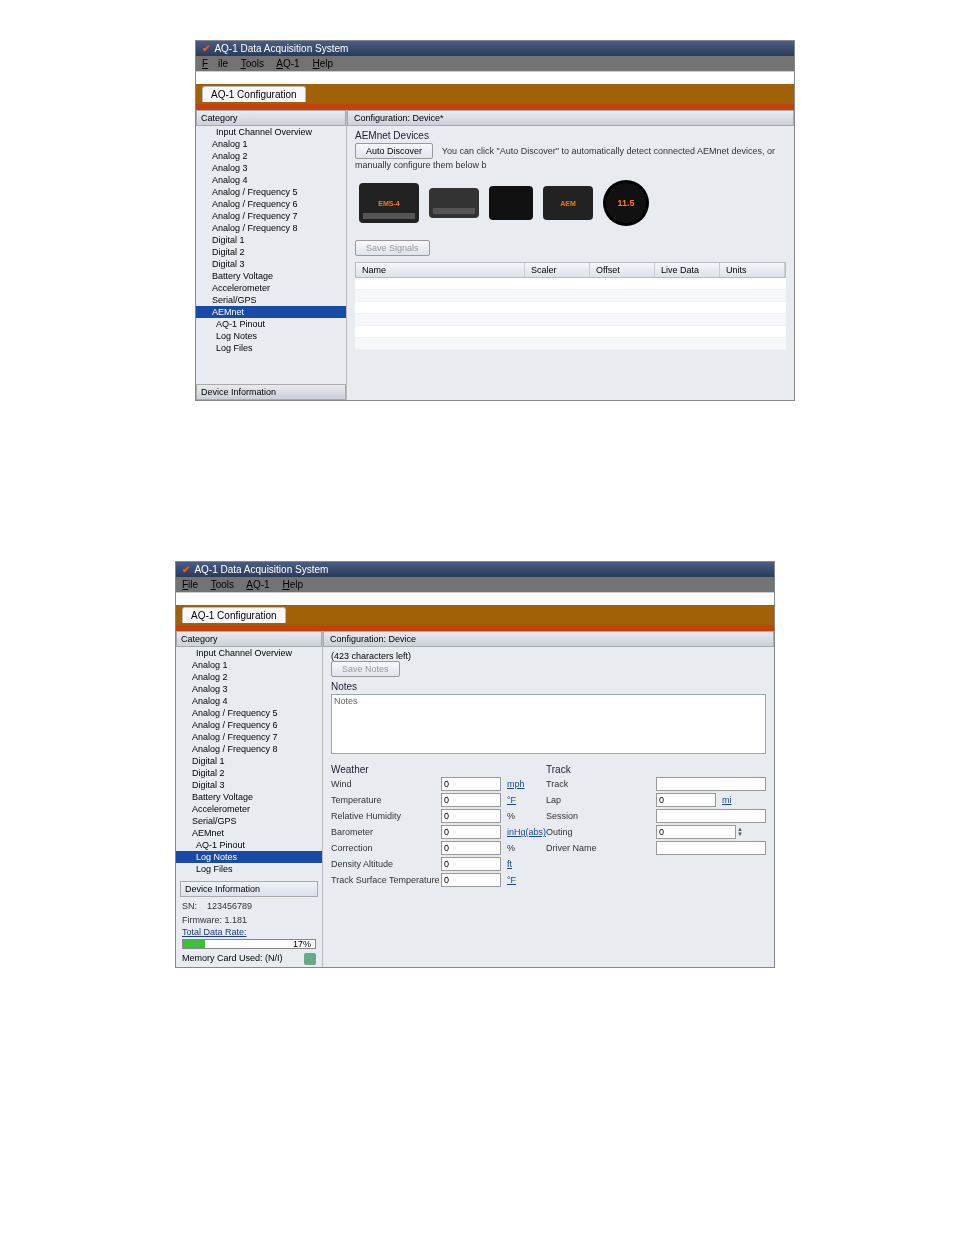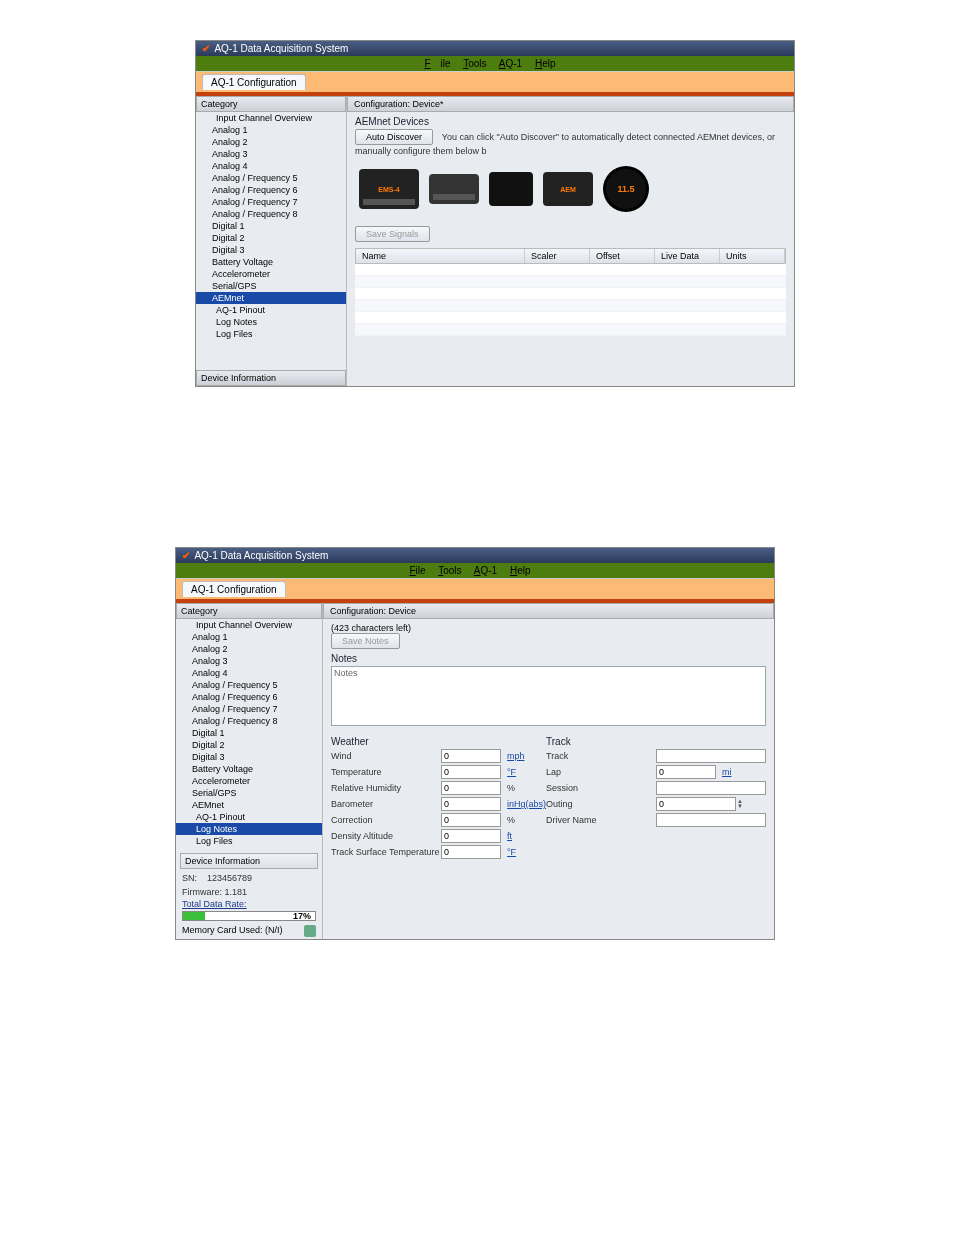--- a/index.html
+++ b/index.html
@@ -2,36 +2,36 @@
 <html><head>
 <meta charset="utf-8">
 <style>
   * { box-sizing: border-box; margin: 0; padding: 0; }
   body { font-family: "Segoe UI", Tahoma, sans-serif; font-size: 10px; background: #fff; width: 954px; }
   .page { padding: 40px 35px; }
   .window { border: 1px solid #888; margin-bottom: 160px; width: 600px; margin-left: 160px; }
   .window2 { width: 600px; margin-left: 140px; border: 1px solid #888; }
   .titlebar { background: linear-gradient(to bottom,#4a5e84,#2a3a5a); color:#fff; padding:2px 6px; font-size:10px; display:flex; align-items:center; gap:4px; }
   .titlebar .logo { color:#ff5a00; font-weight:bold; font-size:10px; }
-  .menubar { background:#4d7c0f; padding:2px 6px; font-size:10px; border-bottom:1px solid #ccc;text-align:center; }
+  .menubar { background:#737373; padding:2px 6px; font-size:10px; border-bottom:1px solid #ccc; }
   .menubar span { margin-right:10px; }
   .menubar span u { text-decoration: underline; }
-  .tabbar { background:#fdba74; padding:2px 6px; border-bottom:4px solid #c2410c; }
+  .tabbar { background:#a16207; padding:2px 6px; border-bottom:6px solid #c2410c;margin-top:12px; }
   .tabbar .tab { display:inline-block; background:#f6f8fb; border:1px solid #bbb; border-bottom:none; padding:2px 8px; font-size:10px; border-radius:3px 3px 0 0; }
   .body { display:flex; background:#e8ebf0; }
   .sidebar { width:151px; background:#e8ebf0; border-right:1px solid #bbb; font-size:9px; }
   .sidebar .hdr { background:linear-gradient(to bottom,#e8eaef,#ccd0d8); border:1px solid #aaa; padding:2px 4px; font-size:9px; }
   .sidebar .item { padding:1px 4px 1px 20px; cursor:default; }
   .sidebar .item.indent { padding-left:16px; }
   .sidebar .item.sel { background:#1a4aa8; color:#fff; }
   .sidebar .info { padding:2px 6px; color:#1a3a8a; font-size:9px; }
   .sidebar .info.sn { color:#333; }
   .sidebar .bar { height:10px; border:1px solid #888; background:#fff; margin:2px 6px; position:relative; }
   .sidebar .bar .fill { position:absolute; left:0; top:0; bottom:0; width:17%; background:#3cbf3a; }
-  .sidebar .bar .txt { position:absolute; right:4px; top:-1px; font-size:9px;font-weight:bold; }
+  .sidebar .bar .txt { position:absolute; right:4px; top:-1px; font-size:9px; }
   .main { flex:1; background:#e8ebf0; }
   .main .hdr { background:linear-gradient(to bottom,#e8eaef,#ccd0d8); border:1px solid #aaa; padding:2px 6px; font-size:9px; }
   .panel { padding:4px 8px; }
   .subhdr { font-size:10px; color:#223; margin-bottom:2px; }
   .btn { display:inline-block; background:linear-gradient(to bottom,#f6f8fb,#dfe4ec); border:1px solid #999; border-radius:2px; padding:2px 10px; font-size:9px; }
   .btn.disabled { color:#999; }
   .hint { font-size:9px; color:#333; margin-left:6px; }
   .devices { display:flex; gap:10px; margin:10px 4px 14px 4px; align-items:center; }
   .dev { width:60px; height:40px; background:#222; border-radius:4px; position:relative; }
   .dev.gauge { border-radius:50%; width:46px; height:46px; background:radial-gradient(circle,#111 60%,#000 62%); display:flex; align-items:center; justify-content:center; color:#ff7a00; font-size:9px; font-weight:bold; }

